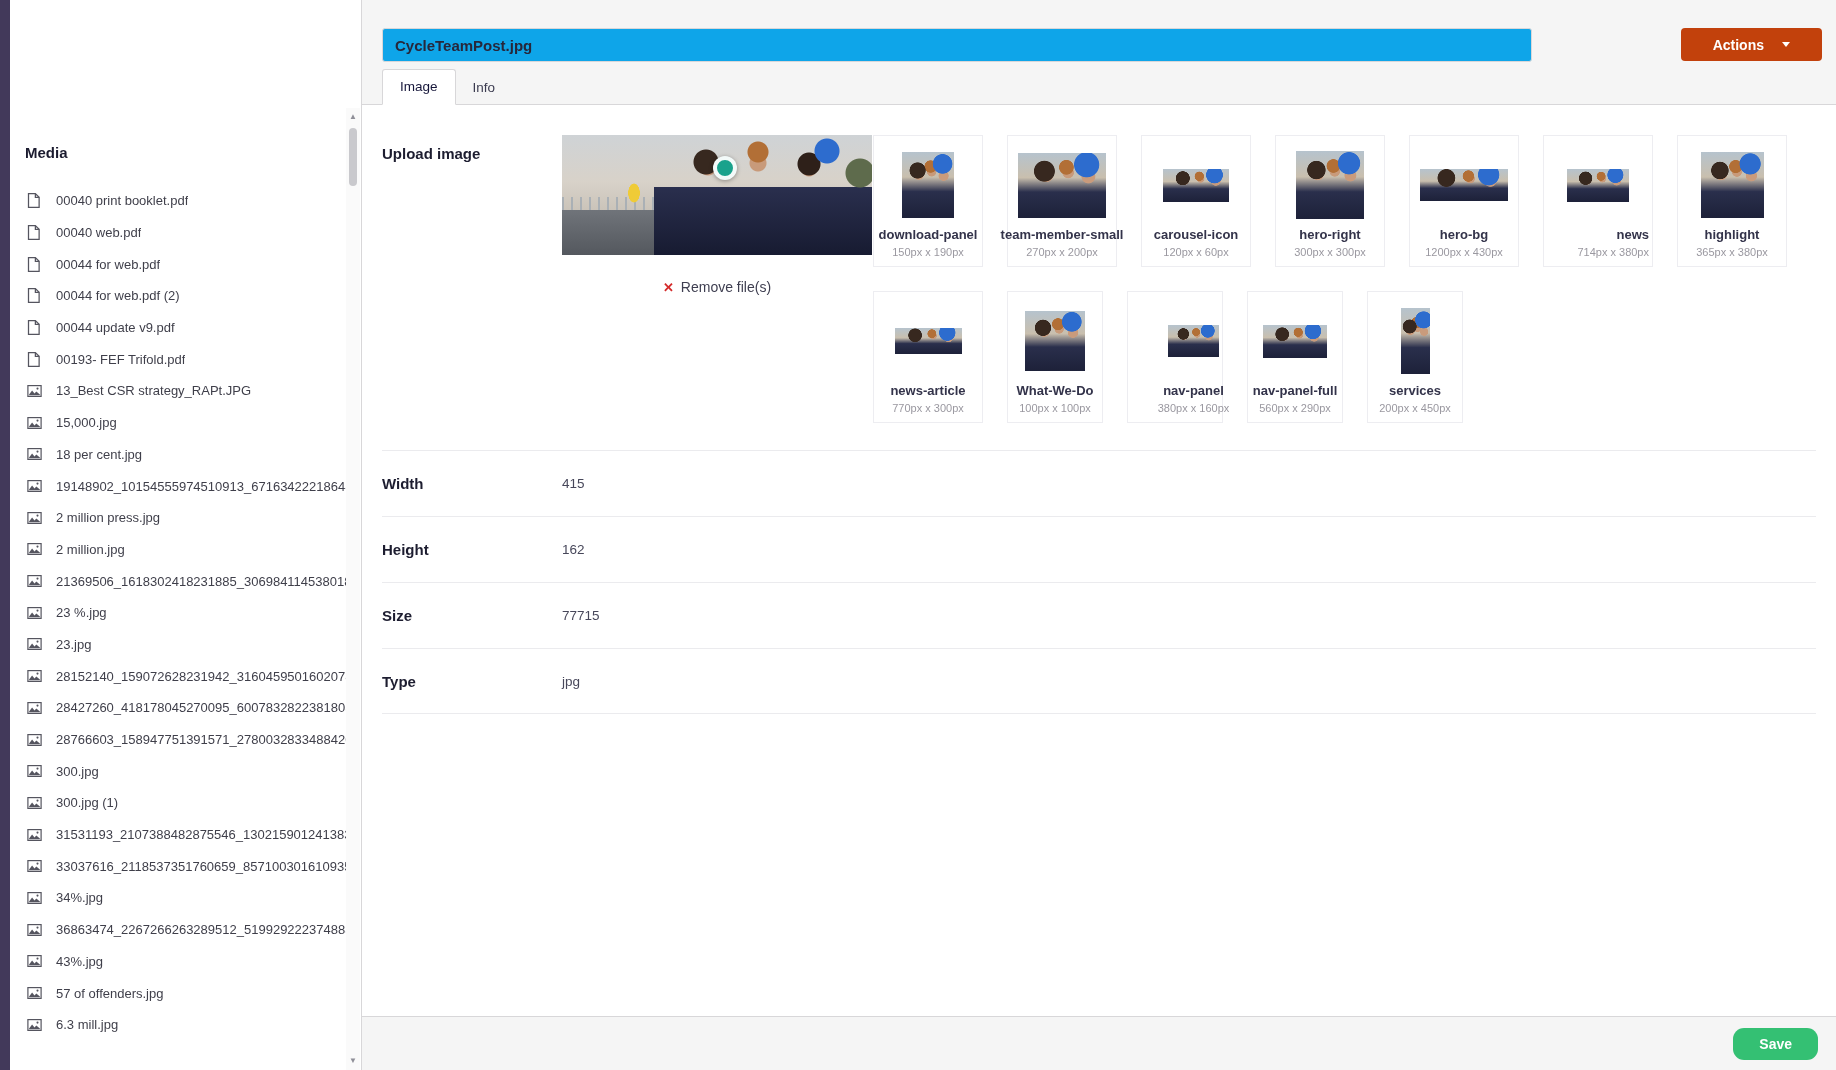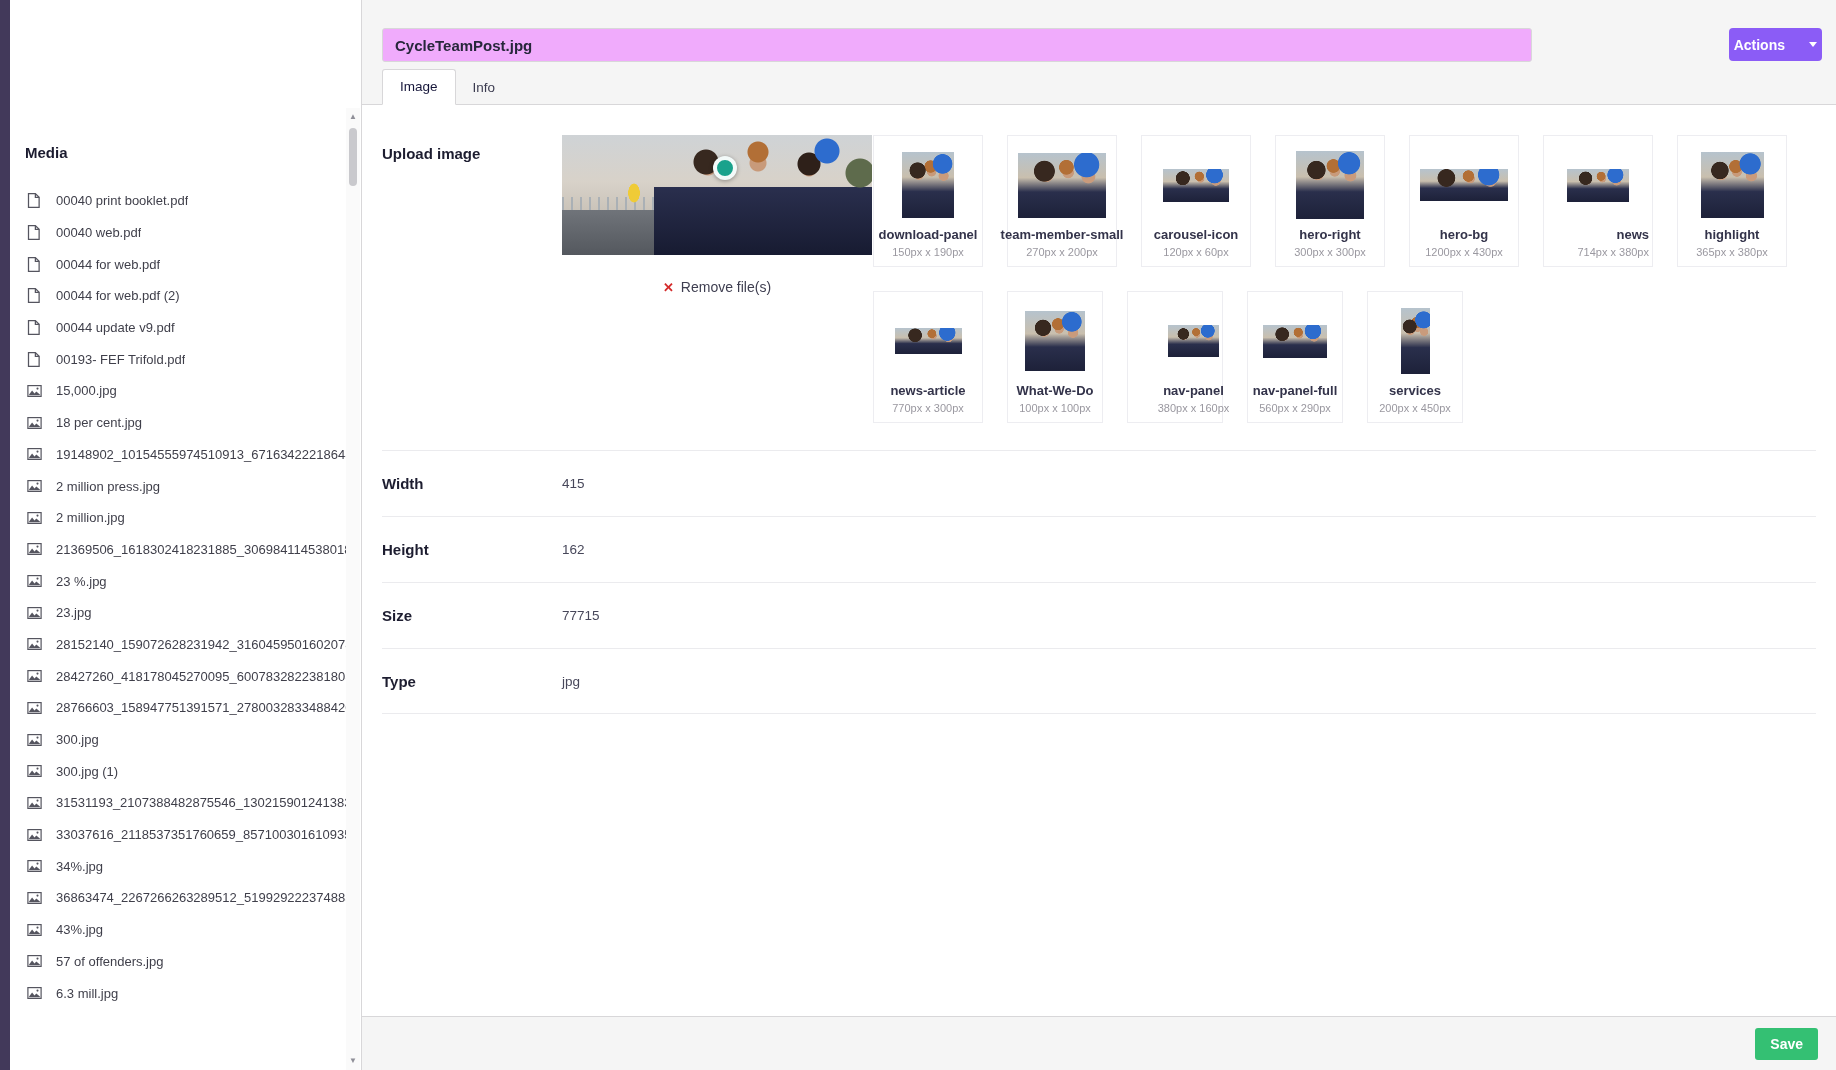--- a/index.html
+++ b/index.html
@@ -23,22 +23,22 @@
 
   .tree-scrollbar { position: absolute; top: 108px; right: 1px; bottom: 0; width: 14px; background: #fafafa; z-index: 5; }
   .scroll-arrow { position: absolute; left: 0; width: 100%; height: 14px; color: #8f8f98; font-size: 8px; text-align: center; line-height: 14px; cursor: pointer; }
   .scroll-up { top: 2px; }
   .scroll-down { bottom: 2px; }
   .scroll-thumb { position: absolute; top: 20px; left: 3px; width: 8px; height: 58px; background: #c9c9cd; border-radius: 5px; cursor: pointer; }
 
   
   .main { flex: 1; display: flex; flex-direction: column; height: 100%; background: #fff; min-width: 0; }
   .main-header { position: relative; flex: 0 0 105px; height: 105px; background: #f5f5f5; border-bottom: 1px solid #d8d7d9; z-index: 2; }
-  .title-input { position: absolute; left: 20px; top: 28px; width: 1150px; height: 34px; border: 1px solid #d8d7d9; border-radius: 3px; background: #f0abfc; font-family: inherit; font-size: 15px; font-weight: bold; color: #27273b; padding: 8px 12px; outline: none; }
-  .actions-btn { position: absolute; right: 14px; top: 28px; height: 33px; padding: 0 5px; background: #8b5cf6; color: #fff; font-size: 14px; font-weight: bold; border: none; border-radius: 4px; display: flex; align-items: center; gap: 24px; cursor: pointer; font-family: inherit; }
+  .title-input { position: absolute; left: 20px; top: 28px; width: 1150px; height: 34px; border: 1px solid #d8d7d9; border-radius: 3px; background: #0ea5e9; font-family: inherit; font-size: 15px; font-weight: bold; color: #27273b; padding: 8px 12px; outline: none; }
+  .actions-btn { position: absolute; right: 14px; top: 28px; height: 33px; padding: 0 32px; background: #c2410c; color: #fff; font-size: 14px; font-weight: bold; border: none; border-radius: 4px; display: flex; align-items: center; gap: 18px; cursor: pointer; font-family: inherit; }
   .caret-down { width: 0; height: 0; border-left: 4px solid transparent; border-right: 4px solid transparent; border-top: 5px solid #fff; }
   .tabs { position: absolute; left: 20px; bottom: -1px; display: flex; align-items: flex-end; }
   .tab { padding: 9px 17px 10px; font-size: 13.5px; color: #3c3c50; cursor: pointer; }
   .tab.active { background: #fff; border: 1px solid #d8d7d9; border-bottom: 1px solid #fff; border-radius: 3px 3px 0 0; color: #16163a; }
 
   .content { flex: 1; padding: 30px 20px 0; overflow: hidden; background: #fff; }
   .upload-row { display: flex; align-items: flex-start; }
   .field-label { flex: 0 0 180px; width: 180px; font-size: 15px; font-weight: bold; color: #1d1d30; padding-top: 10px; }
   .upload-media { flex: 0 0 310px; width: 310px; }
   .main-photo { position: relative; width: 310px; height: 120px; cursor: crosshair;
@@ -78,21 +78,21 @@
       linear-gradient(180deg, #b6c3cd 0%, #c9bfae 38%, #2a2f4c 60%, #1d2139 100%);
   }
 
   .props { margin-top: 27px; }
   .prop-row { display: flex; align-items: center; height: 66px; border-top: 1px solid #ebebee; }
   .prop-row:last-child { border-bottom: 1px solid #ebebee; }
   .prop-label { flex: 0 0 180px; width: 180px; font-size: 15px; font-weight: bold; color: #1d1d30; }
   .prop-value { font-size: 13.5px; color: #47475a; }
 
   .main-footer { flex: 0 0 54px; background: #f5f5f5; border-top: 1px solid #d8d7d9; display: flex; align-items: center; justify-content: flex-end; padding: 0 18px; }
-  .save-btn { background: #34c073; color: #fff; border: none; border-radius: 3px; font-size: 14px; font-weight: bold; padding: 8px 15px; cursor: pointer; font-family: inherit; }
+  .save-btn { background: #34c073; color: #fff; border: none; border-radius: 11px; font-size: 14px; font-weight: bold; padding: 8px 26px; cursor: pointer; font-family: inherit; }
 </style>
 </head>
 <body>
 
 <div class="app">
 
   <aside class="sidebar">
     <div class="purple-strip"></div>
 
 
@@ -145,20 +145,30 @@
             <span class="tree-label">00044 update v9.pdf</span>
           </div>
           <div class="tree-item">
             <span class="tree-icon">
               <svg width="13" height="15" viewBox="0 0 20 24" fill="none" stroke="#55555f" stroke-width="2">
                 <path d="M2 1h11l6 6v16H2z"></path>
                 <path d="M13 1v6h6"></path>
               </svg>
             </span>
             <span class="tree-label">00193- FEF Trifold.pdf</span>
+          </div>
+          <div class="tree-item">
+            <span class="tree-icon">
+              <svg width="15" height="12" viewBox="0 0 24 20">
+                <rect x="1" y="1" width="22" height="18" fill="none" stroke="#55555f" stroke-width="2"></rect>
+                <path d="M3 16l5-7 4 5 3-3 6 5v1H3z" fill="#55555f"></path>
+                <circle cx="17" cy="6" r="1.8" fill="#55555f"></circle>
+              </svg>
+            </span>
+            <span class="tree-label">13_Best CSR strategy_RAPt.JPG</span>
           </div>
           <div class="tree-item">
             <span class="tree-icon">
               <svg width="15" height="12" viewBox="0 0 24 20">
                 <rect x="1" y="1" width="22" height="18" fill="none" stroke="#55555f" stroke-width="2"></rect>
                 <path d="M3 16l5-7 4 5 3-3 6 5v1H3z" fill="#55555f"></path>
                 <circle cx="17" cy="6" r="1.8" fill="#55555f"></circle>
               </svg>
             </span>
             <span class="tree-label">15,000.jpg</span>

